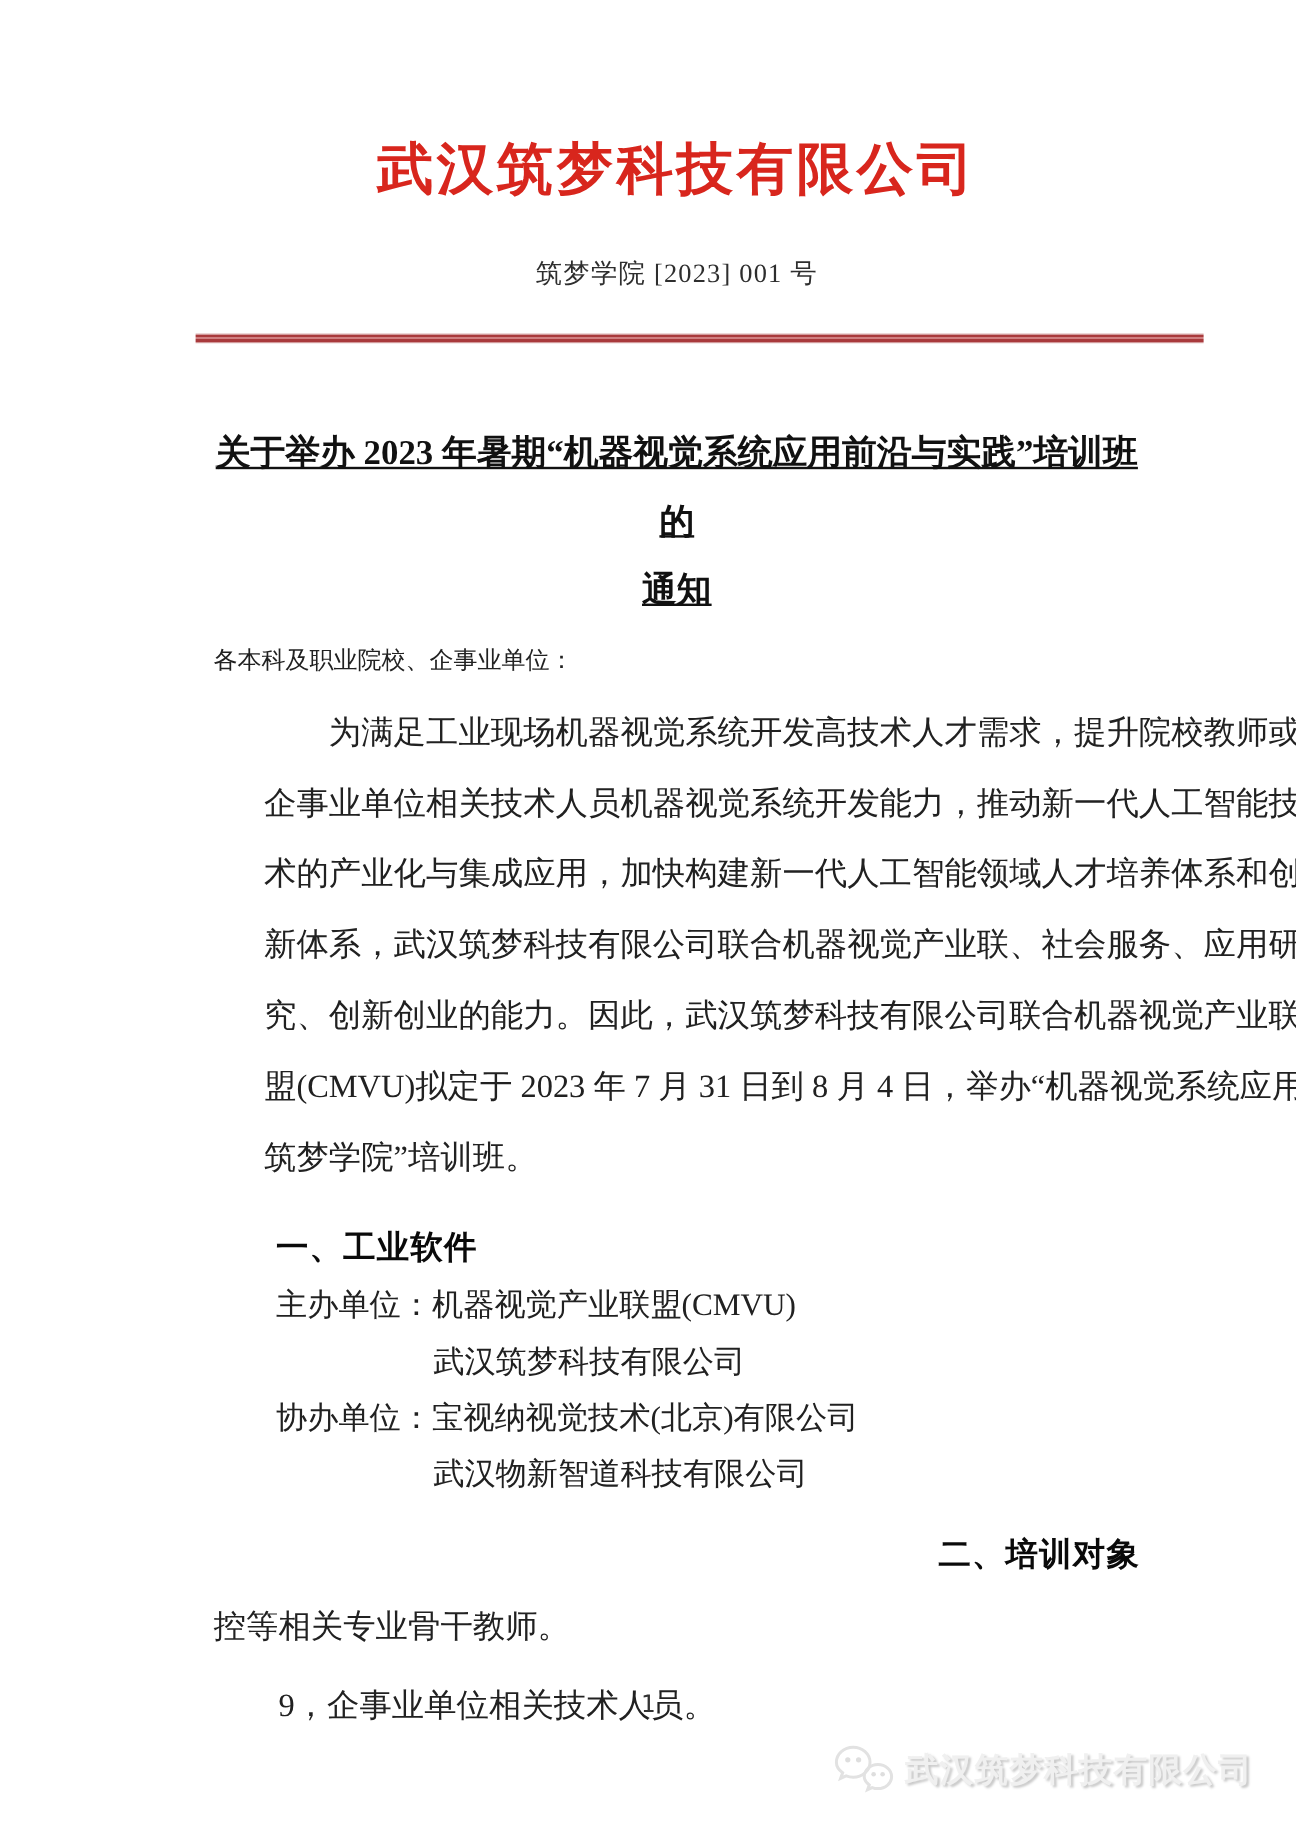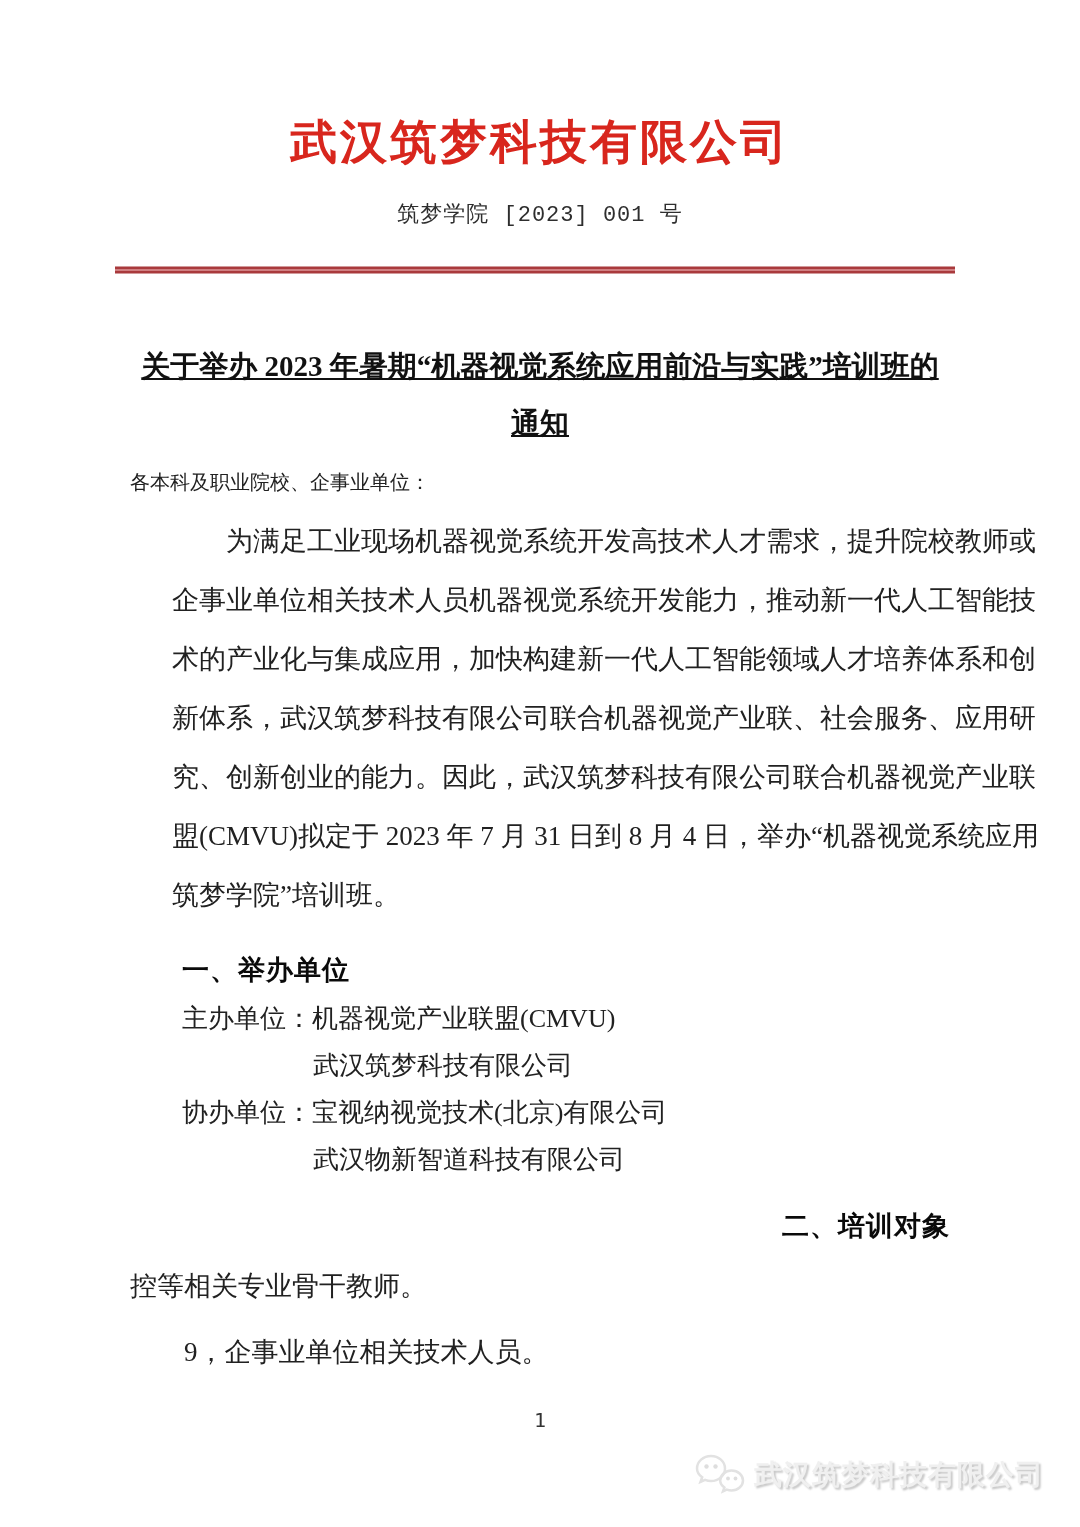--- a/index.html
+++ b/index.html
@@ -6,38 +6,39 @@
   html, body { background: #ffffff; }
   .page {
     position: relative;
     width: 1080px;
     height: 1527px;
     margin: 0 auto;
     background: #ffffff;
     overflow: hidden;
     font-family: "Liberation Serif", serif;
     color: #212121;
+    padding-left: 48px;
   }
   
   .header { padding-top: 116px; text-align: center; }
   .company-title {
     font-size: 47px;
     line-height: 52px;
     font-weight: bold;
     letter-spacing: 3px;
     color: #d8261d;
     font-family: "Liberation Serif", serif;
   }
   .doc-number {
-    margin-top: 32px;
+    margin-top: 44px;
     font-size: 22px;
     line-height: 32px;
     letter-spacing: 1px;
     color: #2e2e2e;
-    font-family: Liberation Mono, monospace;
+    font-family: Liberation Serif, serif;
   }
   .divider {
     margin-top: 34px;
     margin-left: 115px;
     width: 840px;
     height: 8px;
     background: linear-gradient(to bottom,
       #d29a9b 0%, #d29a9b 12%,
       #a93a3c 12%, #a93a3c 40%,
       #d07f81 40%, #d07f81 58%,
@@ -157,21 +158,21 @@
     <div class="body-paragraph">
       <div class="body-line first">为满足工业现场机器视觉系统开发高技术人才需求，提升院校教师或</div>
       <div class="body-line">企事业单位相关技术人员机器视觉系统开发能力，推动新一代人工智能技</div>
       <div class="body-line">术的产业化与集成应用，加快构建新一代人工智能领域人才培养体系和创</div>
       <div class="body-line">新体系，武汉筑梦科技有限公司联合机器视觉产业联、社会服务、应用研</div>
       <div class="body-line">究、创新创业的能力。因此，武汉筑梦科技有限公司联合机器视觉产业联</div>
       <div class="body-line">盟(CMVU)拟定于 2023 年 7 月 31 日到 8 月 4 日，举办“机器视觉系统应用</div>
       <div class="body-line last">筑梦学院”培训班。</div>
     </div>
 
-    <div class="section-heading sec1-heading">一、举办单位</div>
+    <div class="section-heading sec1-heading">一、工业软件</div>
     <div class="org-block">
       <div class="org-line">主办单位：机器视觉产业联盟(CMVU)</div>
       <div class="org-line cont">武汉筑梦科技有限公司</div>
       <div class="org-line">协办单位：宝视纳视觉技术(北京)有限公司</div>
       <div class="org-line cont">武汉物新智道科技有限公司</div>
     </div>
 
     <div class="section-heading sec2-heading">二、培训对象</div>
     <div class="item-block">
       <div class="item-line">控等相关专业骨干教师。</div>

